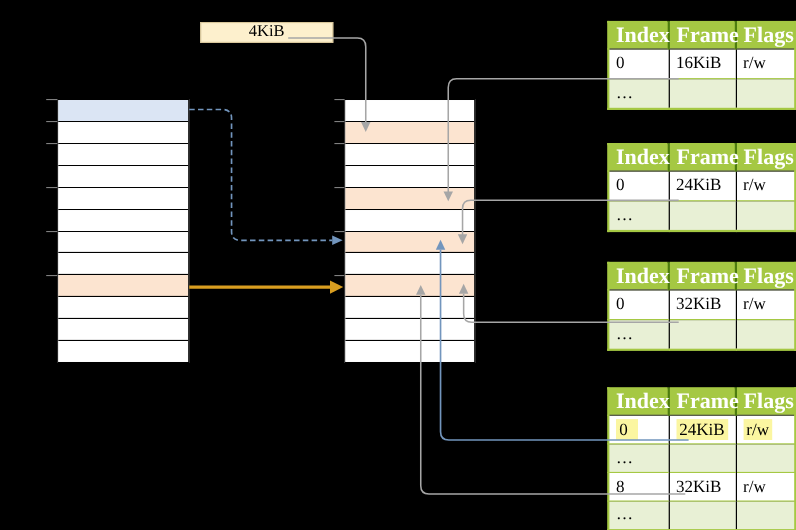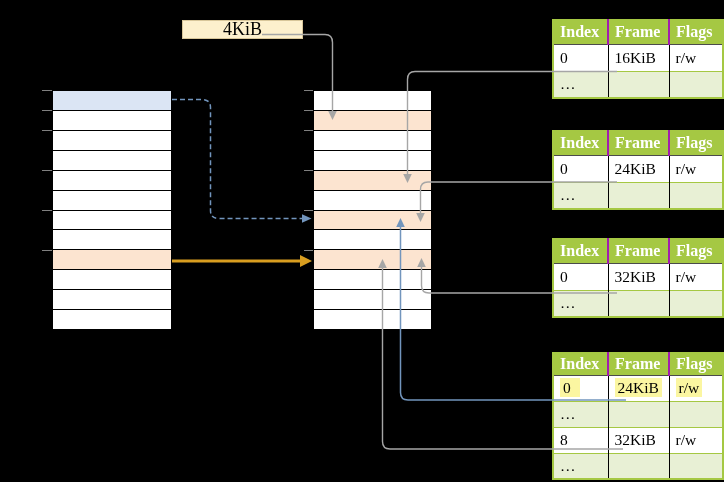--- a/index.html
+++ b/index.html
@@ -5,21 +5,21 @@
   html,body{margin:0;padding:0;background:#000;}
   .stage{
     position:relative;width:724px;height:482px;background:#000;overflow:hidden;
     font-family:"Liberation Serif","DejaVu Serif",serif;
   }
   
   .label4{
     position:absolute;left:182px;top:20px;width:121px;height:19px;
     box-sizing:border-box;background:var(--label-cream);
     border:1px solid #d8c69a;text-align:center;
-    font-size:18px;line-height:17px;color:#000;
+    font-size:15px;line-height:17px;color:#000;
   }
   
   .col{
     position:absolute;top:90px;height:240px;box-sizing:border-box;
     border:1px solid #000;background:#fff;display:flex;flex-direction:column;
   }
   .col-left{left:52px;width:120px;}
   .col-mid{left:313px;width:119px;}
   .cell{flex:1;border-bottom:1px solid #000;background:#fff;}
   .cell:last-child{border-bottom:none;}
@@ -28,24 +28,24 @@
   .tick{position:absolute;height:1.5px;background:var(--tick-gray);}
   
   table.ptable{
     position:absolute;left:552px;width:170px;table-layout:fixed;
     border-collapse:collapse;border:2px solid var(--table-border-green);
     font-family:"Liberation Serif","DejaVu Serif",serif;
   }
   .ptable col.ci{width:55px;} .ptable col.cf{width:61px;} .ptable col.cg{width:54px;}
   .ptable th{
     background:var(--table-header-green);color:#fff;font-weight:bold;
-    font-size:16px;text-align:left;height:24px;padding:0 0 0 6px;
+    font-size:20px;text-align:left;height:24px;padding:0 0 0 6px;
     box-sizing:border-box;
   }
-  .ptable th + th{border-left:2px solid #a21caf;}
+  .ptable th + th{border-left:2px solid #4d7c0f;}
   .ptable td{
     font-size:15.5px;color:#000;height:27px;padding:0 0 0 6px;
     box-sizing:border-box;background:#fff;border-top:1px solid var(--table-border-green);
   }
   .ptable tbody tr:first-child td{border-top:1px solid #4a4a4a;}
   .ptable td + td{border-left:1px solid #000;font-family:Liberation Serif, serif;}
   .ptable tr.dots td{background:var(--table-row-light-green);}
   .ptable.t4 th{height:22px;}
   .ptable.t4 td{height:26px;}
   mark.hl{background:var(--highlight-yellow);color:#000;padding:1px 3px;}

